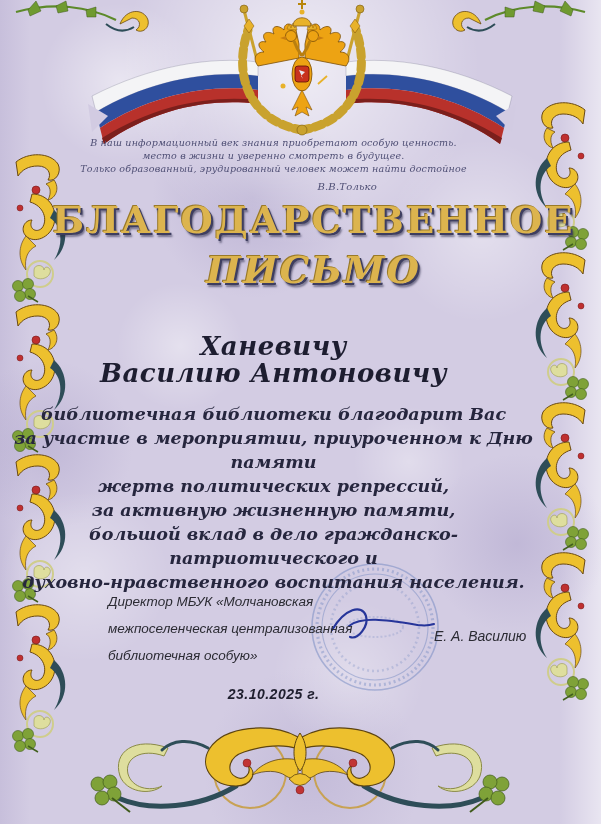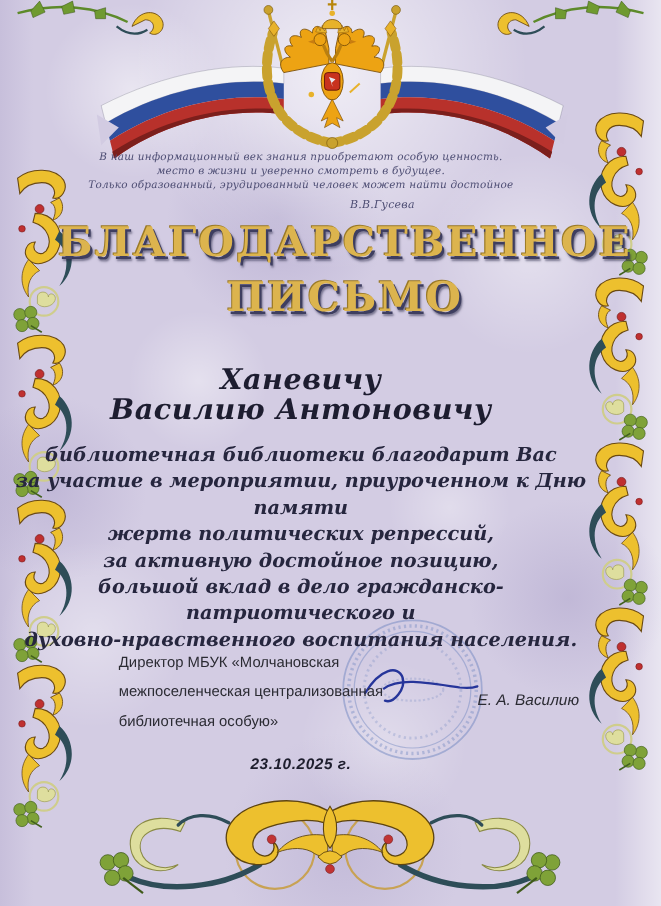--- a/index.html
+++ b/index.html
@@ -21,25 +21,25 @@
       linear-gradient(90deg, rgba(168,157,199,.28) 0%, rgba(255,255,255,0) 5%, rgba(255,255,255,0) 93%, rgba(255,255,255,.5) 100%);
     font-family:"DejaVu Serif", serif;
   }
   .deco{position:absolute;left:0;top:0;width:601px;height:824px;}
   .abs{position:absolute;left:12px;width:523px;text-align:center;}
   .quote{top:136px;font-style:italic;font-size:9.5px;line-height:13px;color:#4e4e74;letter-spacing:.2px;}
   .q-attr{margin-top:5px;text-align:right;padding-right:158px;font-size:10px;}
   .title{top:196px;color:#dcb44e;font-weight:bold;letter-spacing:2px;
          text-shadow:2px 2px 0 #3e3e60, 3px 4px 2px rgba(40,40,70,.55), -1px -1px 0 #9a7a28;padding-left:40px;}
   .t1{font-size:37px;line-height:48px;}
-  .t2{font-size:37px;line-height:52px;}
+  .t2{font-size:37px;line-height:52px;font-style:italic;}
   .recipient{top:333px;font-weight:bold;font-style:italic;font-size:26px;line-height:27px;color:#1d1d30;letter-spacing:.5px;}
   .bodytext{top:402px;font-style:italic;font-weight:600;font-size:17.5px;line-height:24px;color:#26263e;}
   .sig{position:absolute;left:108px;top:588px;width:250px;text-align:left;
-       font-family:"Liberation Sans", sans-serif;font-size:13.5px;line-height:27px;color:#2b2b33;}
+       font-family:"Liberation Sans", sans-serif;font-style:italic;font-size:13.5px;line-height:27px;color:#2b2b33;}
   .sig-name{position:absolute;left:434px;top:628px;width:140px;text-align:left;
        font-family:"Liberation Sans", sans-serif;font-style:italic;font-size:14px;color:#2b2b33;}
   .date{top:686px;font-family:"Liberation Sans", sans-serif;font-weight:bold;font-style:italic;font-size:14px;color:#1e1e2e;letter-spacing:.5px;}
 </style>
 </head>
 <body>
 
 <div class="page">
 
   <svg class="deco" viewBox="0 0 601 824" xmlns="http://www.w3.org/2000/svg">
@@ -182,38 +182,38 @@
     <g>
       <path d="M332,630 C345,608 362,604 366,616 C369,626 358,640 350,637" stroke="#26359a" stroke-width="2.2" fill="none" stroke-linecap="round"></path>
       <path d="M349,626 C362,616 386,620 418,625 C426,626 431,625 434,624" stroke="#26359a" stroke-width="2" fill="none" stroke-linecap="round"></path>
     </g>
   </svg>
 
   <div class="abs quote">
     <div>В наш информационный век знания приобретают особую ценность.</div>
     <div>место в жизни и уверенно смотреть в будущее.</div>
     <div>Только образованный, эрудированный человек может найти достойное</div>
-    <div class="q-attr">В.В.Гусева</div>
+    <div class="q-attr">В.В.Только</div>
   </div>
 
   <div class="abs title">
     <div class="t1">БЛАГОДАРСТВЕННОЕ</div>
     <div class="t2">ПИСЬМО</div>
   </div>
 
   <div class="abs recipient">
     <div>Ханевичу</div>
     <div>Василию Антоновичу</div>
   </div>
 
   <div class="abs bodytext">
     <div>библиотечная библиотеки благодарит Вас</div>
     <div>за участие в мероприятии, приуроченном к Дню памяти</div>
     <div>жертв политических репрессий,</div>
-    <div>за активную достойное позицию,</div>
+    <div>за активную жизненную памяти,</div>
     <div>большой вклад в дело гражданско-патриотического и</div>
     <div>духовно-нравственного воспитания населения.</div>
   </div>
 
   <div class="sig">
     <div>Директор МБУК «Молчановская</div>
     <div>межпоселенческая централизованная</div>
     <div>библиотечная особую»</div>
   </div>
   <div class="sig-name">Е. А. Василию</div>

